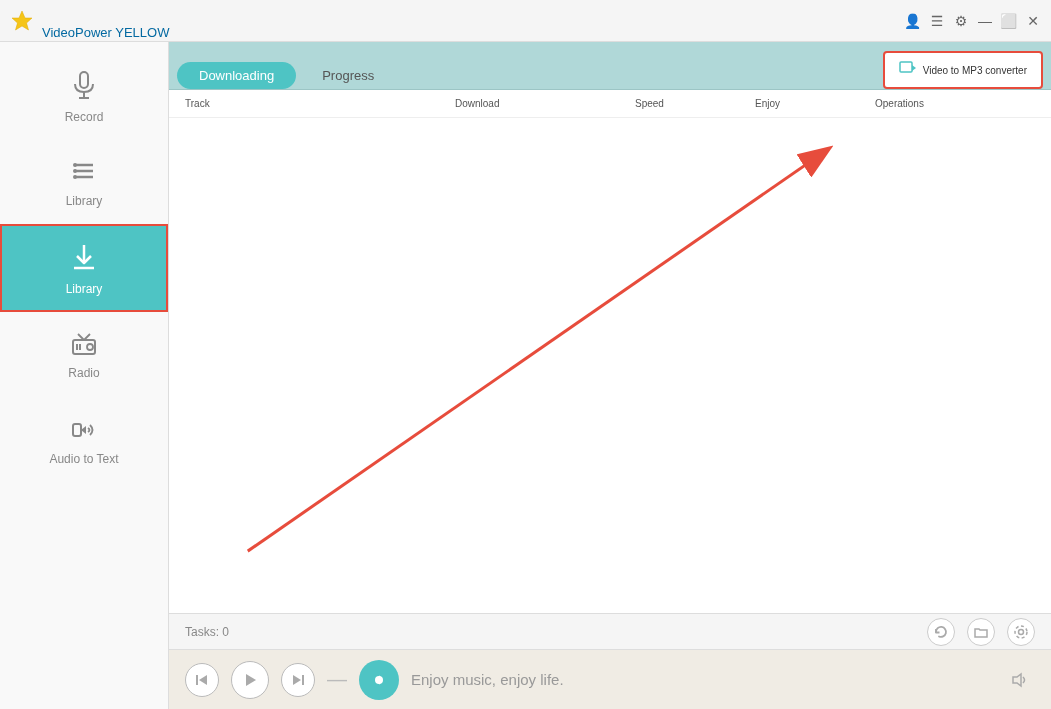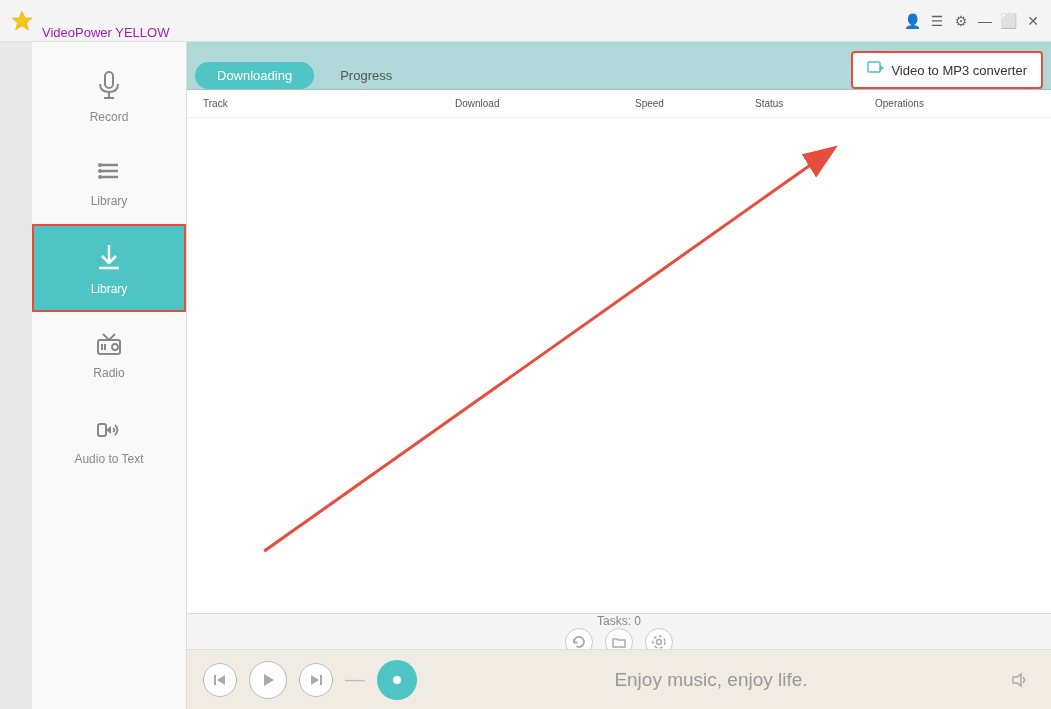--- a/index.html
+++ b/index.html
@@ -23,21 +23,21 @@
       border-bottom: 1px solid #ddd;
       user-select: none;
     }
     .titlebar-logo {
       width: 24px;
       height: 24px;
       margin-right: 8px;
     }
     .titlebar-title {
       font-size: 13px;
-      color: #a21caf;
+      color: #0369a1;
       flex: 1;
       margin-top: 24px;
     }
     .titlebar-controls {
       display: flex;
       gap: 8px;
       align-items: center;
     }
     .titlebar-btn {
       width: 16px;
@@ -52,30 +52,29 @@
 
     
     .app-body {
       display: flex;
       flex: 1;
       overflow: hidden;
     }
 
     
     .sidebar {
-      width: 155px;
+      width: 169px;
       background: #f9f9f9;
       border-right: 1px solid #ddd;
       display: flex;
       flex-direction: column;
       align-items: center;
       padding-top: 10px;
       gap: 0;
       flex-shrink: 0;
-      margin-left: 32px;
     }
     .sidebar-item {
       width: 100%;
       display: flex;
       flex-direction: column;
       align-items: center;
       padding: 16px 0 14px;
       cursor: pointer;
       color: #888;
       transition: background 0.15s;
@@ -132,21 +131,21 @@
     }
     .tab-spacer { flex: 1; }
     .converter-btn {
       display: flex;
       align-items: center;
       gap: 6px;
       background: white;
       border: 2px solid #e74c3c;
       border-radius: 4px;
       padding: 6px 14px;
-      font-size: 13px;
+      font-size: 10px;
       color: #333;
       cursor: pointer;
       font-weight: 500;
     }
     .converter-btn-icon {
       font-size: 16px;
       color: #4ec4c4;
     }
 
     
@@ -171,21 +170,20 @@
     }
 
     
     .status-bar {
       height: 36px;
       background: #f5f5f5;
       border-top: 1px solid #ddd;
       display: flex;
       align-items: center;
       padding: 0 16px;
-      flex-direction: column;
     }
     .status-text {
       font-size: 12px;
       color: #888;
       flex: 1;
     }
     .status-actions {
       display: flex;
       gap: 12px;
     }
@@ -239,24 +237,23 @@
       height: 40px;
       border-radius: 50%;
       background: #4ec4c4;
       display: flex;
       align-items: center;
       justify-content: center;
       color: white;
       font-size: 18px;
     }
     .player-tagline {
-      font-size: 19px;
+      font-size: 15px;
       color: #999;
       flex: 1;
-      text-align: center;
     }
     .player-volume {
       width: 30px;
       height: 30px;
       display: flex;
       align-items: center;
       justify-content: center;
       color: #aaa;
       font-size: 16px;
     }
@@ -374,21 +371,21 @@
           </svg>
         </span>
         <span>Video to MP3 converter</span>
       </button>
     </div>
 
     <div class="table-header">
       <div class="table-col">Track</div>
       <div class="table-col">Download</div>
       <div class="table-col">Speed</div>
-      <div class="table-col">Status</div>
+      <div class="table-col">Enjoy</div>
       <div class="table-col">Operations</div>
     </div>
 
     <div class="table-body">
       <svg class="annotation-arrow" viewBox="0 0 896 480" preserveAspectRatio="none">
 
         <defs>
           <marker id="arrowhead" markerWidth="12" markerHeight="9" refX="10" refY="4.5" orient="auto">
             <polygon points="0 0, 12 4.5, 0 9" fill="#e74c3c"></polygon>
           </marker>

